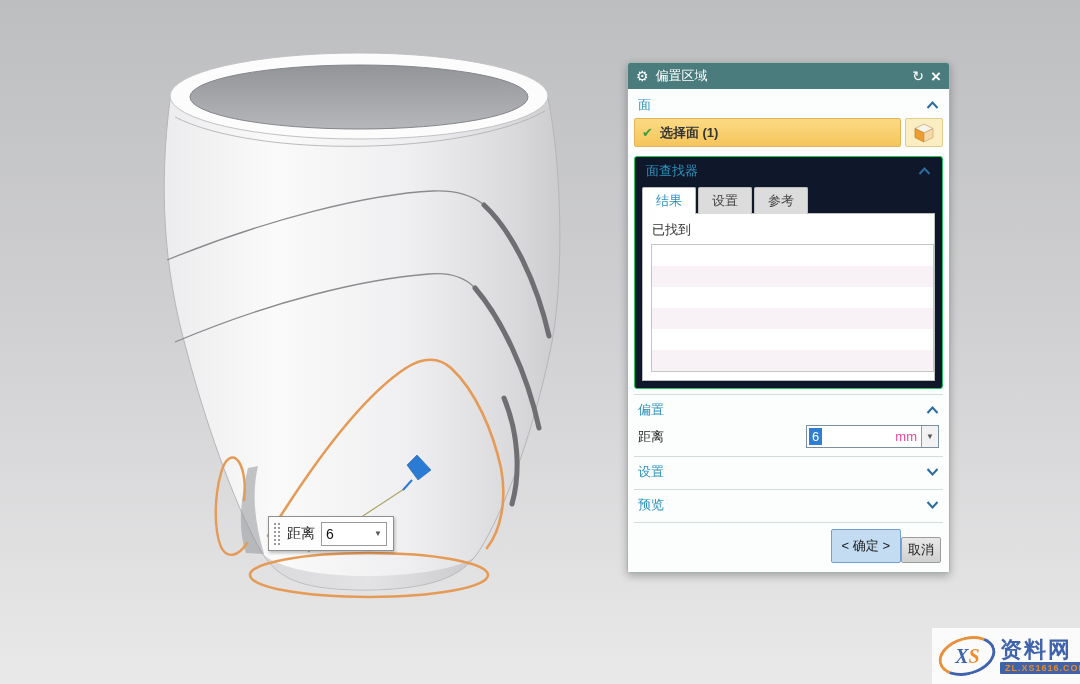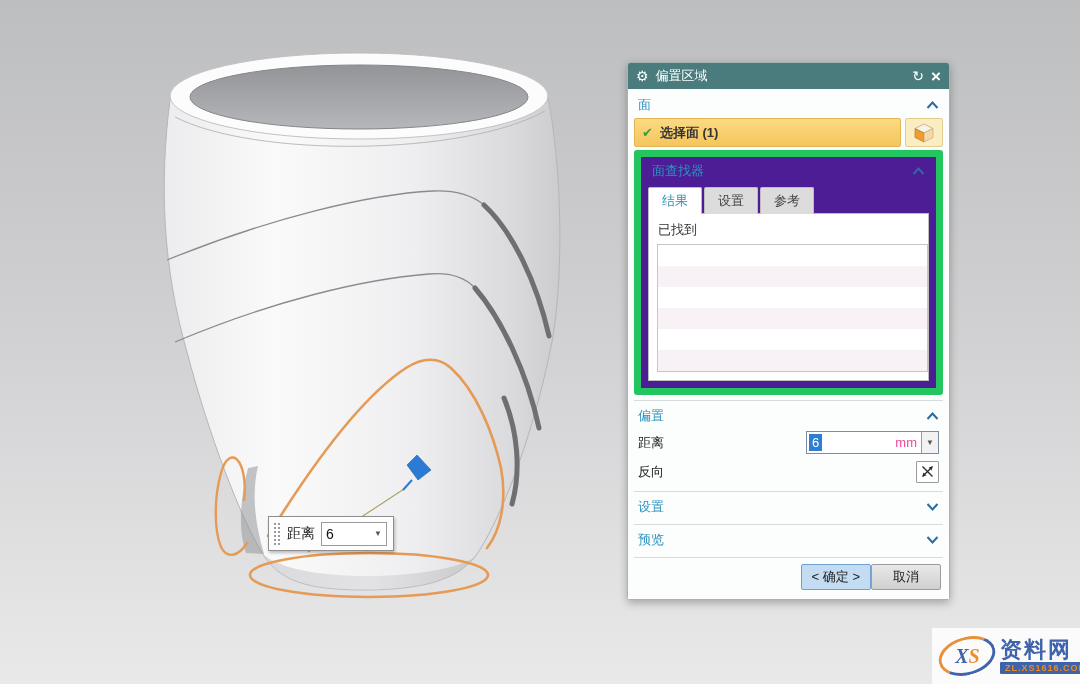--- a/index.html
+++ b/index.html
@@ -53,21 +53,21 @@
     background:linear-gradient(#fbda84,#f5c55b);
     display:flex;align-items:center;gap:7px;padding:0 7px;
   }
   .check{color:#3c9e3c;font-size:13px;}
   .select-label{font-size:13px;color:#333;font-weight:bold;}
   .cube-btn{
     flex:0 0 38px;height:29px;box-sizing:border-box;border:1px solid #e2cd8f;border-radius:2px;
     background:#fbedc2;display:flex;align-items:center;justify-content:center;
   }
   .groupbox{
-    margin-top:3px;border:7px solid #22c55e;border-radius:3px;padding:2px 7px 7px 7px;background:#4c1d95;
+    margin-top:9px;border:1px solid #22c55e;border-radius:3px;padding:2px 7px 7px 7px;background:#0f172a;
   }
   .tabs{display:flex;margin-top:3px;}
   .tab{
     font-size:13px;padding:4px 13px;border:1px solid #bdbdbd;border-bottom:none;
     background:#dcdcdc;color:#444;margin-right:2px;border-radius:2px 2px 0 0;position:relative;top:1px;
   }
   .tab.active{background:#fff;color:#2d93be;}
   .tab-panel{border:1px solid #bdbdbd;background:#fff;padding:6px 0 8px 8px;}
   .found-label{font-size:13px;color:#333;margin:1px 0 5px 1px;}
   .listbox{border:1px solid #c6c6c6;height:126px;overflow:hidden;background:#fff;}
@@ -88,21 +88,21 @@
     width:16px;align-self:stretch;border-left:1px solid #9a9a9a;
     display:flex;align-items:center;justify-content:center;background:#f2f2f2;
   }
   .rev-btn{
     width:23px;height:22px;box-sizing:border-box;border:1px solid #9a9a9a;background:#fff;
     display:flex;align-items:center;justify-content:center;border-radius:1px;
   }
   .btn-row{display:flex;justify-content:flex-end;gap:0;margin:6px 2px 2px 0;}
   .btn{font-size:13px;padding:4px 10px;border-radius:2px;line-height:1.2;}
   .btn-ok{background:#c3dcf2;border:1px solid #6fa0cf;color:#1a1a1a;}
-  .btn-cancel{background:linear-gradient(#e8e8e8,#d0d0d0);border:1px solid #9c9c9c;color:#1a1a1a;padding:4px 21px;}
+  .btn-cancel{background:linear-gradient(#e8e8e8,#d0d0d0);border:1px solid #9c9c9c;color:#1a1a1a;padding:4px 6px;margin-top:8px;}
   
   .watermark{
     position:absolute;right:0;bottom:0;width:148px;height:56px;background:#fbfbfb;
     display:flex;align-items:center;gap:4px;padding:2px 2px 2px 6px;box-sizing:border-box;
   }
   .wm-ellipse{
     width:52px;height:32px;border:3px solid;border-color:#e8913c #3f63ac #3f63ac #e8913c;
     border-radius:50%;transform:rotate(-16deg);display:flex;align-items:center;justify-content:center;flex:0 0 auto;
   }
   .wm-xs{font-family:"Liberation Serif",serif;font-style:italic;font-weight:bold;font-size:20px;transform:rotate(16deg);}
@@ -255,30 +255,20 @@
       <span class="lab">距离</span>
       <div class="dist-input">
         <span class="selval">6</span>
         <span class="unit">mm</span>
         <span class="dist-caret">
           <span class="caret">▼</span>
         </span>
       </div>
     </div>
 
-    <div class="form-row">
-      <span class="lab">反向</span>
-      <div class="rev-btn">
-        <svg width="15" height="15" viewBox="0 0 15 15">
-          <path d="M2.5,12.5 L12.5,2.5 M2.5,2.5 L12.5,12.5" stroke="#2b2b2b" stroke-width="1.4" fill="none"></path>
-          <polygon points="12.5,2.5 8.6,3.4 11.6,6.4" fill="#2b2b2b"></polygon>
-          <polygon points="2.5,12.5 6.4,11.6 3.4,8.6" fill="#2b2b2b"></polygon>
-        </svg>
-      </div>
-    </div>
 
     <div class="hr"></div>
 
     <div class="sec-head">
       <span>设置</span>
       <svg class="chev" width="13" height="8" viewBox="0 0 13 8">
         <path d="M1.5,1 L6.5,6.5 L11.5,1" fill="none" stroke="#2a6c9e" stroke-width="2"></path>
       </svg>
     </div>
 

